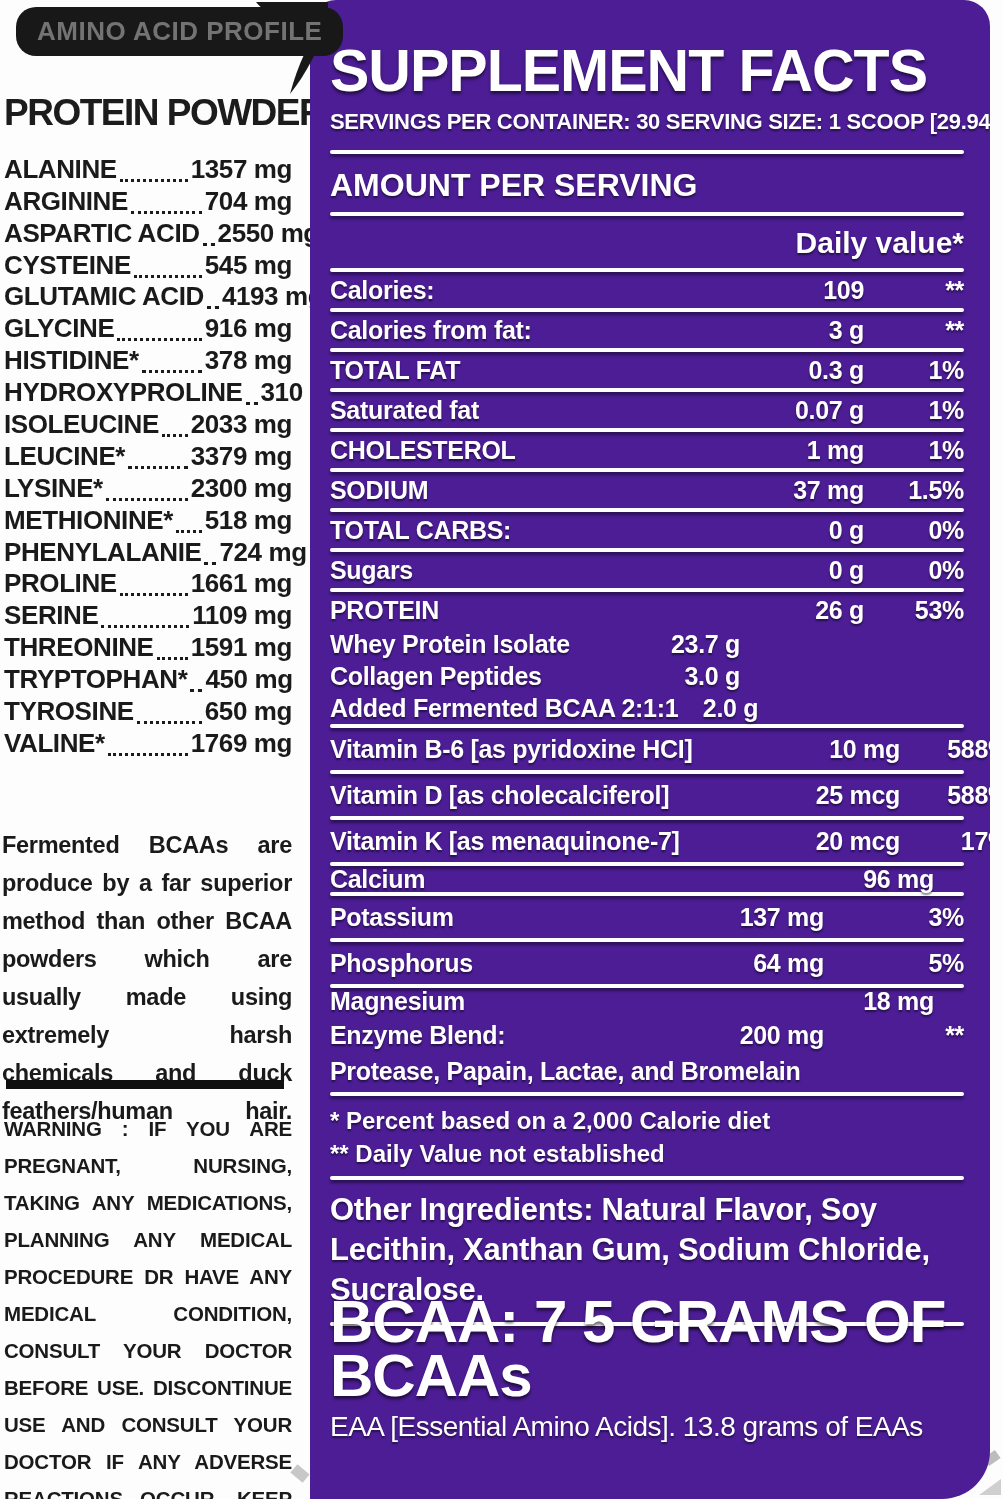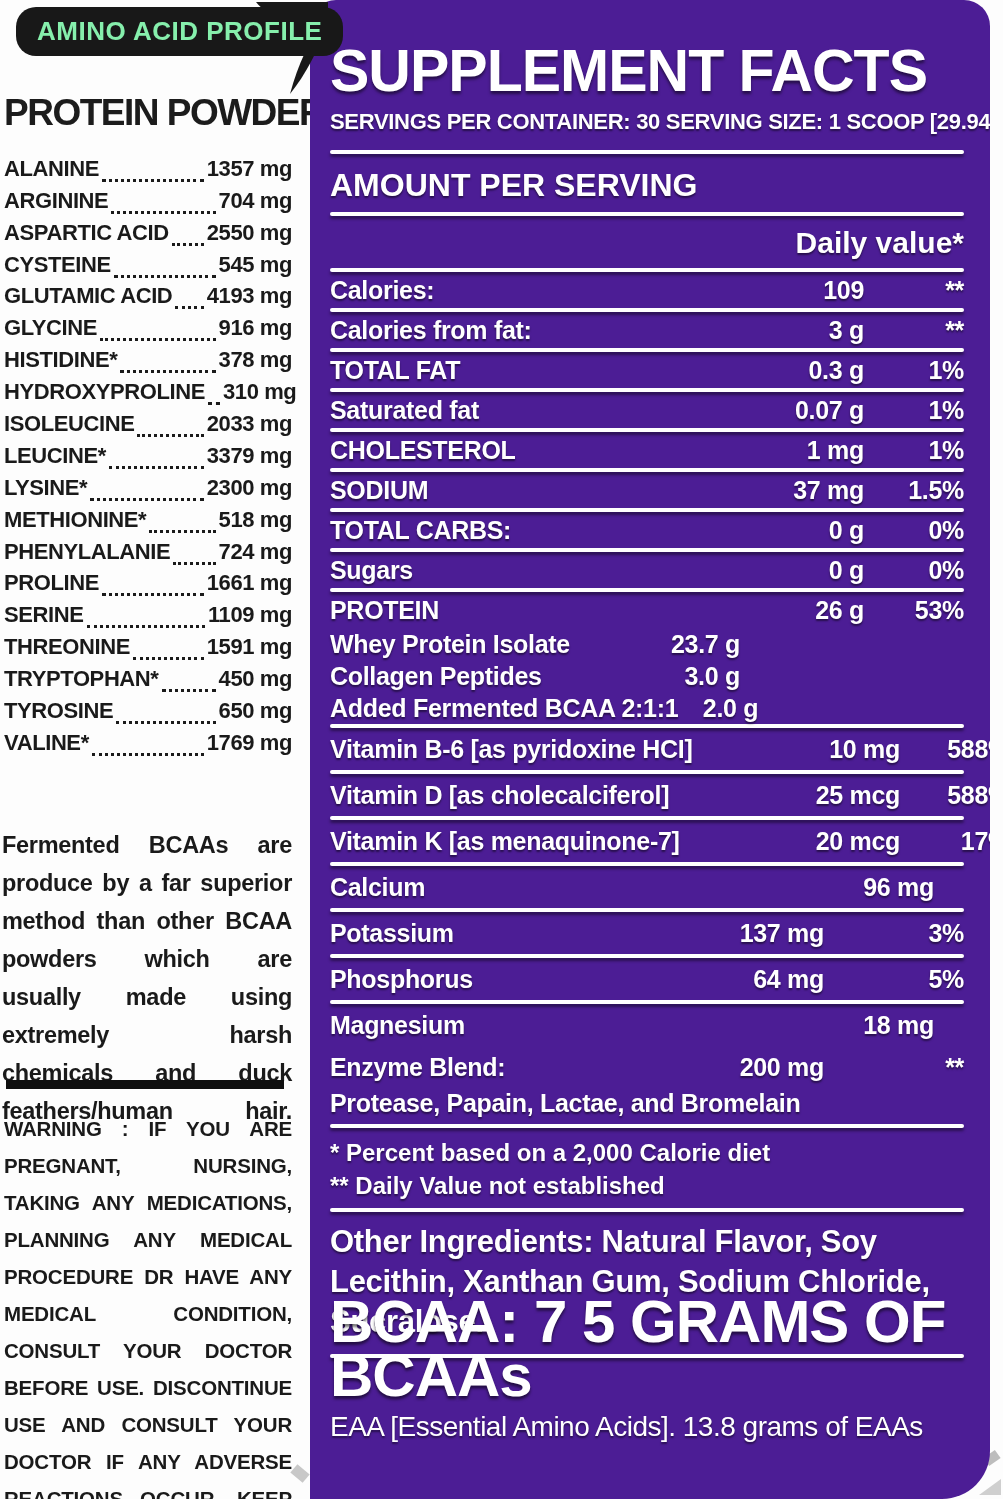--- a/index.html
+++ b/index.html
@@ -4,29 +4,29 @@
 <style>
   * { margin:0; padding:0; box-sizing:border-box; }
   html,body { width:1003px; height:1499px; }
   body { font-family:"Liberation Sans", sans-serif; background:#fdfdfd; position:relative; overflow:hidden; }
 
   
   .left-col { position:absolute; left:0; top:0; width:310px; height:1499px; color:#1a1a1a; }
 
   .badge { position:absolute; left:16px; top:7px; height:49px; background:#181818;
            border-radius:20px; display:flex; align-items:center; padding:0 21px; z-index:3; }
-  .badge span { color:#86efac; font-size:26px; font-weight:700; letter-spacing:.5px; white-space:nowrap; }
+  .badge span { color:#737373; font-size:26px; font-weight:700; letter-spacing:.5px; white-space:nowrap; }
 
   .tail-svg { position:absolute; left:250px; top:0; z-index:2; }
 
   .left-heading { position:absolute; left:4px; top:92px; font-size:37px; font-weight:700;
                   letter-spacing:-1.5px; color:#1c1c1c; white-space:nowrap; }
 
   .amino-list { position:absolute; left:4px; top:150px; width:288px; }
-  .amino-row { display:flex; align-items:flex-end; height:31.9px; font-weight:700; font-size:22px;
+  .amino-row { display:flex; align-items:flex-end; height:31.9px; font-weight:700; font-size:26px;
                letter-spacing:-.4px; line-height:26px; }
   .a-name { white-space:nowrap; }
   .a-leader { flex:1; margin:0 3px; border-bottom:3.4px dotted #1b1b1b; height:20px; min-width:12px; }
   .a-value { white-space:nowrap; }
 
   .desc { position:absolute; left:2px; top:826px; width:290px; font-size:23.5px; font-weight:700;
           line-height:38px; letter-spacing:-.3px; text-align:justify; text-align-last:justify; }
 
   .divider { position:absolute; left:6px; top:1080px; width:278px; height:9px; background:#0f0f0f; }
 
@@ -56,21 +56,21 @@
   .f-amt { flex:none; width:150px; text-align:right; white-space:nowrap; }
   .f-dv  { flex:none; width:100px; text-align:right; white-space:nowrap; }
 
   .f-row.main    { padding:5px 0; }
   .f-row.tall    { padding:8px 0;gap:40px; }
   .f-row.sub     { padding:3px 0; }
   .f-row.sub .f-label { flex:0 0 330px; }
   .f-row.sub .f-amt   { width:80px; }
   .f-row.vitamin { padding:8px 0; }
   .f-row.vitamin .f-dv { width:110px; margin-right:-46px; }
-  .f-row.wide    { padding:8px 0; }
+  .f-row.wide    { padding:0 0; }
   .f-row.wide .f-amt { width:250px; padding-right:30px; }
   .f-row.full    { padding:2px 0 8px; }
 
   .foot { padding:8px 0 6px; font-size:24px; font-weight:700; line-height:33px;
           text-shadow:0 2px 2px rgba(0,0,0,.5); }
   .other { padding:10px 0 12px; font-size:31px; font-weight:700; line-height:40px;
            letter-spacing:-.3px; text-shadow:0 2px 2px rgba(0,0,0,.5); }
 
   .bottom-block { position:absolute; left:20px; right:26px; bottom:52px; }
   .bcaa { font-size:60px; line-height:54px; font-weight:700; letter-spacing:-1px;

